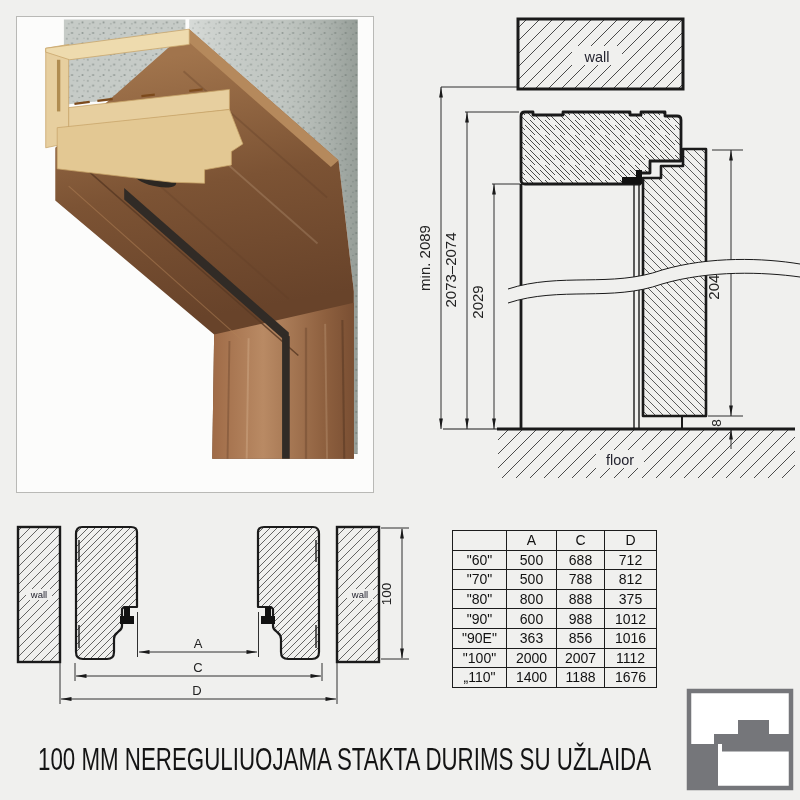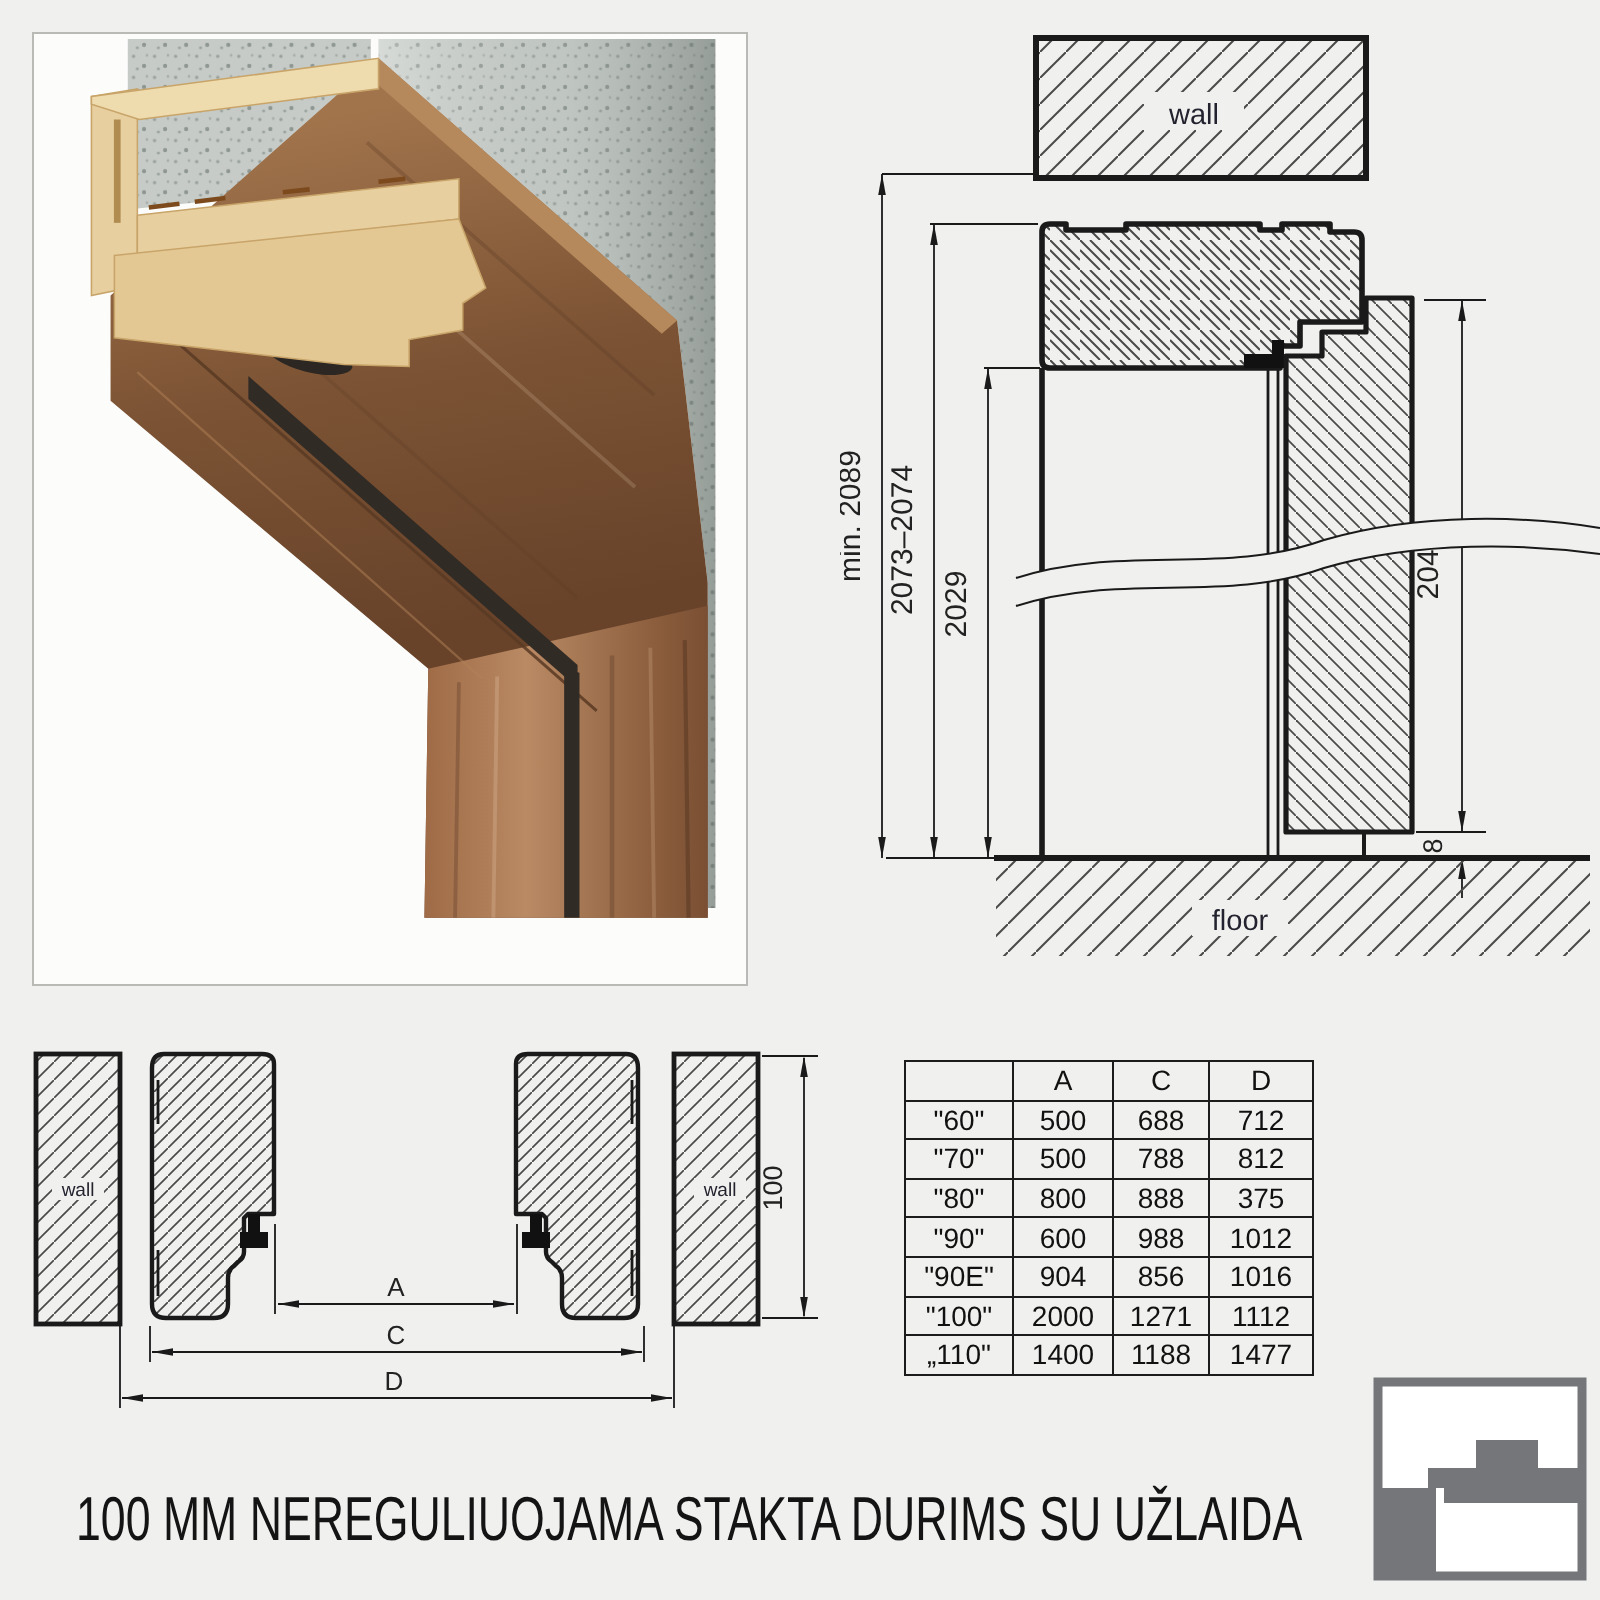--- a/index.html
+++ b/index.html
@@ -307,35 +307,35 @@
     <td>375</td>
   </tr>
   <tr>
     <td>"90"</td>
     <td>600</td>
     <td>988</td>
     <td>1012</td>
   </tr>
   <tr>
     <td>"90E"</td>
-    <td>904</td>
+    <td>363</td>
     <td>856</td>
     <td>1016</td>
   </tr>
   <tr>
     <td>"100"</td>
     <td>2000</td>
-    <td>1271</td>
+    <td>2007</td>
     <td>1112</td>
   </tr>
   <tr>
     <td>„110"</td>
     <td>1400</td>
     <td>1188</td>
-    <td>1477</td>
+    <td>1676</td>
   </tr>
 </tbody>
   </table>
 
 <svg id="logo-svg" class="abs" width="114" height="116" viewBox="682 678 114 116">
   <rect x="689" y="691" width="102" height="97" fill="#ffffff" stroke="#75767a" stroke-width="4.5"></rect>
   <rect x="738" y="720" width="31" height="14" fill="#75767a"></rect>
   <rect x="722" y="734" width="67" height="17.5" fill="#75767a"></rect>
   <rect x="714" y="734" width="9" height="10" fill="#75767a"></rect>
   <rect x="691" y="744" width="27" height="44" fill="#75767a"></rect>

